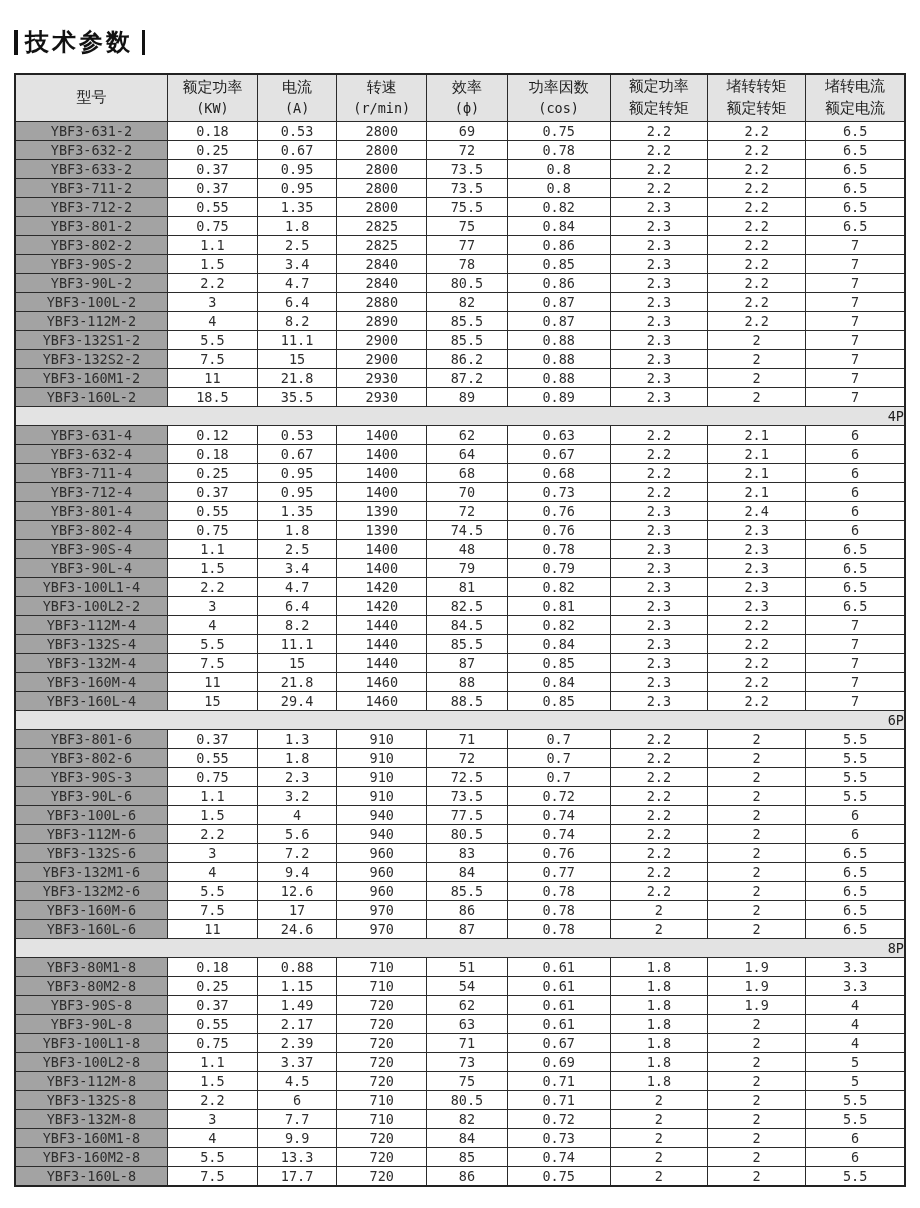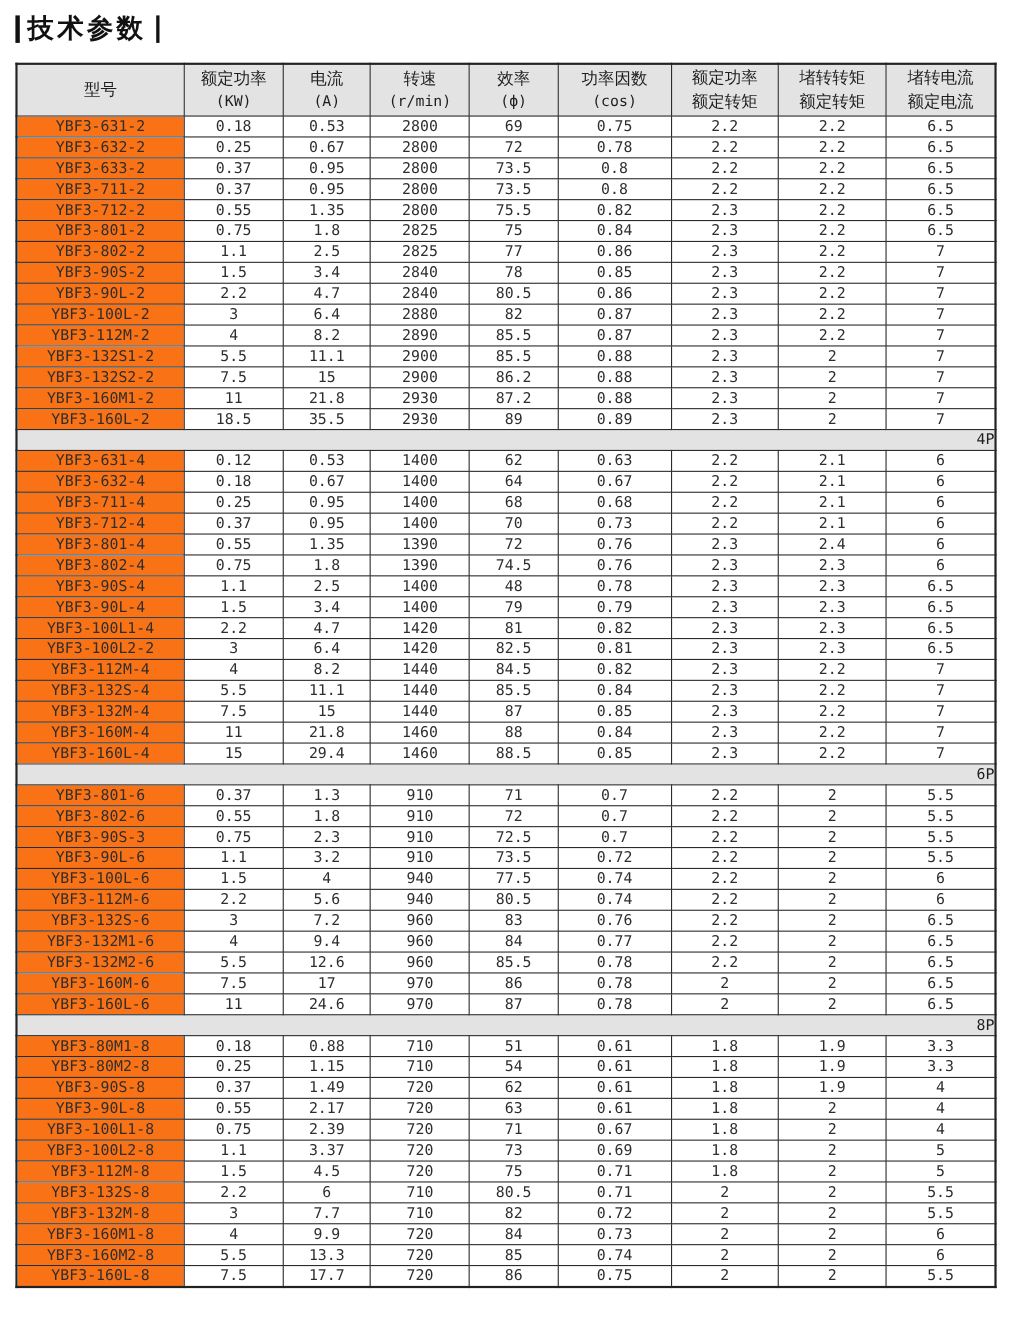--- a/index.html
+++ b/index.html
@@ -2,21 +2,21 @@
 <html><head>
 <meta charset="utf-8">
 <style>
   html, body { margin:0; padding:0; background:#ffffff; }
   .page {
     width:920px; height:1208px; box-sizing:border-box;
     padding:8px 14px 0 14px;
     font-family:"DejaVu Sans","Liberation Sans",sans-serif;
     color:#222;
   }
-  .title-row { display:flex; align-items:center; margin:2px 0 15px 0; }
+  .title-row { display:flex; align-items:center; margin:18px 0 15px 0; }
   .title-bar-left { width:4px; height:25px; background:#111; margin-right:7px; }
   .title-bar-right { width:3px; height:25px; background:#111; margin-left:9px; }
   .title-text { font-size:24px; font-weight:bold; color:#111; letter-spacing:3px; }
 
   table.spec {
     border-collapse:collapse; table-layout:fixed;
     width:892px; border:2px solid #222;
   }
   .spec th, .spec td {
     border:1px solid #2b2b2b; padding:0; text-align:center; overflow:hidden;
@@ -27,21 +27,21 @@
   }
   .spec th .sub {
     font-family:"DejaVu Sans Mono","Liberation Mono",monospace;
     font-size:13.5px;
   }
   .spec td {
     height:18px;
     font-family:"DejaVu Sans Mono","Liberation Mono",monospace;
     font-size:13.5px; color:#2e2e2e; white-space:nowrap;
   }
-  .spec td.model { background:#f97316; }
+  .spec td.model { background:#a3a3a3; }
   .spec tr.section-row td {
     background:#e3e3e3; font-size:13.5px; color:#1e1e1e;text-align:right;
   }
 </style>
 </head>
 <body>
 
 <div class="page">
 
   <div class="title-row">

